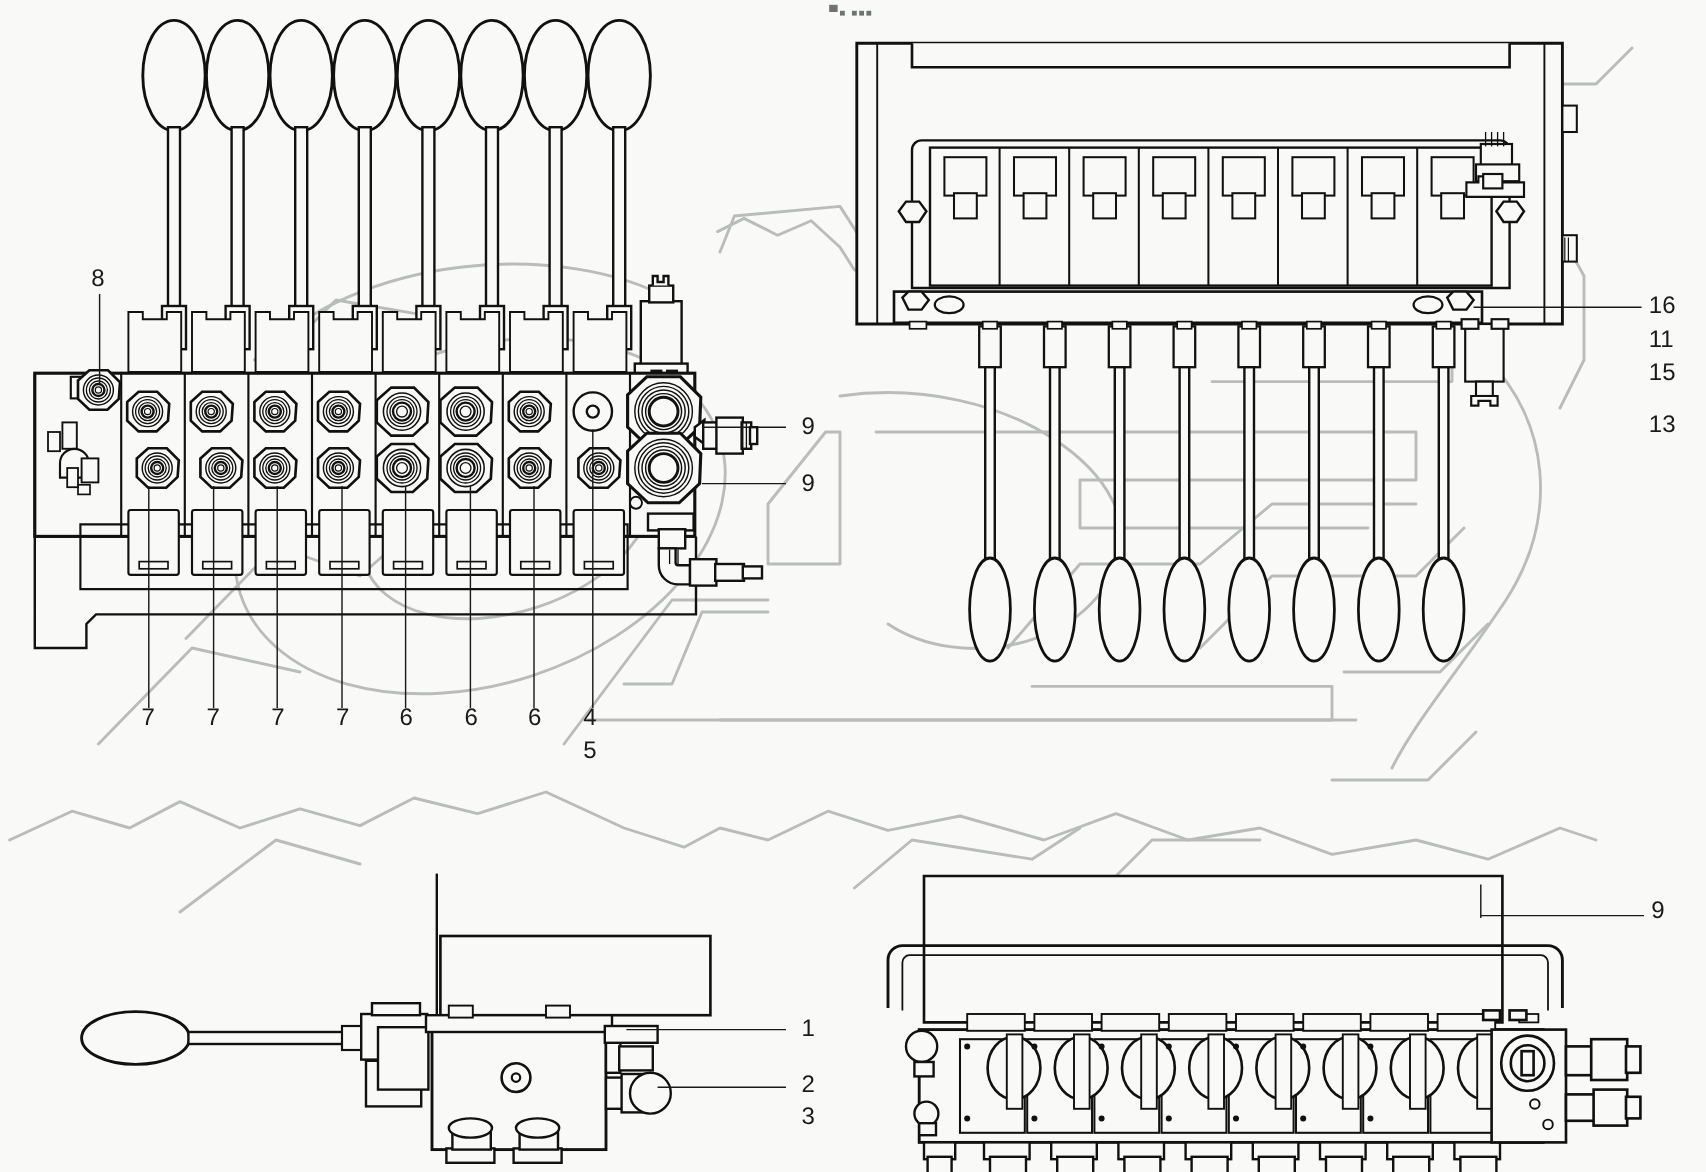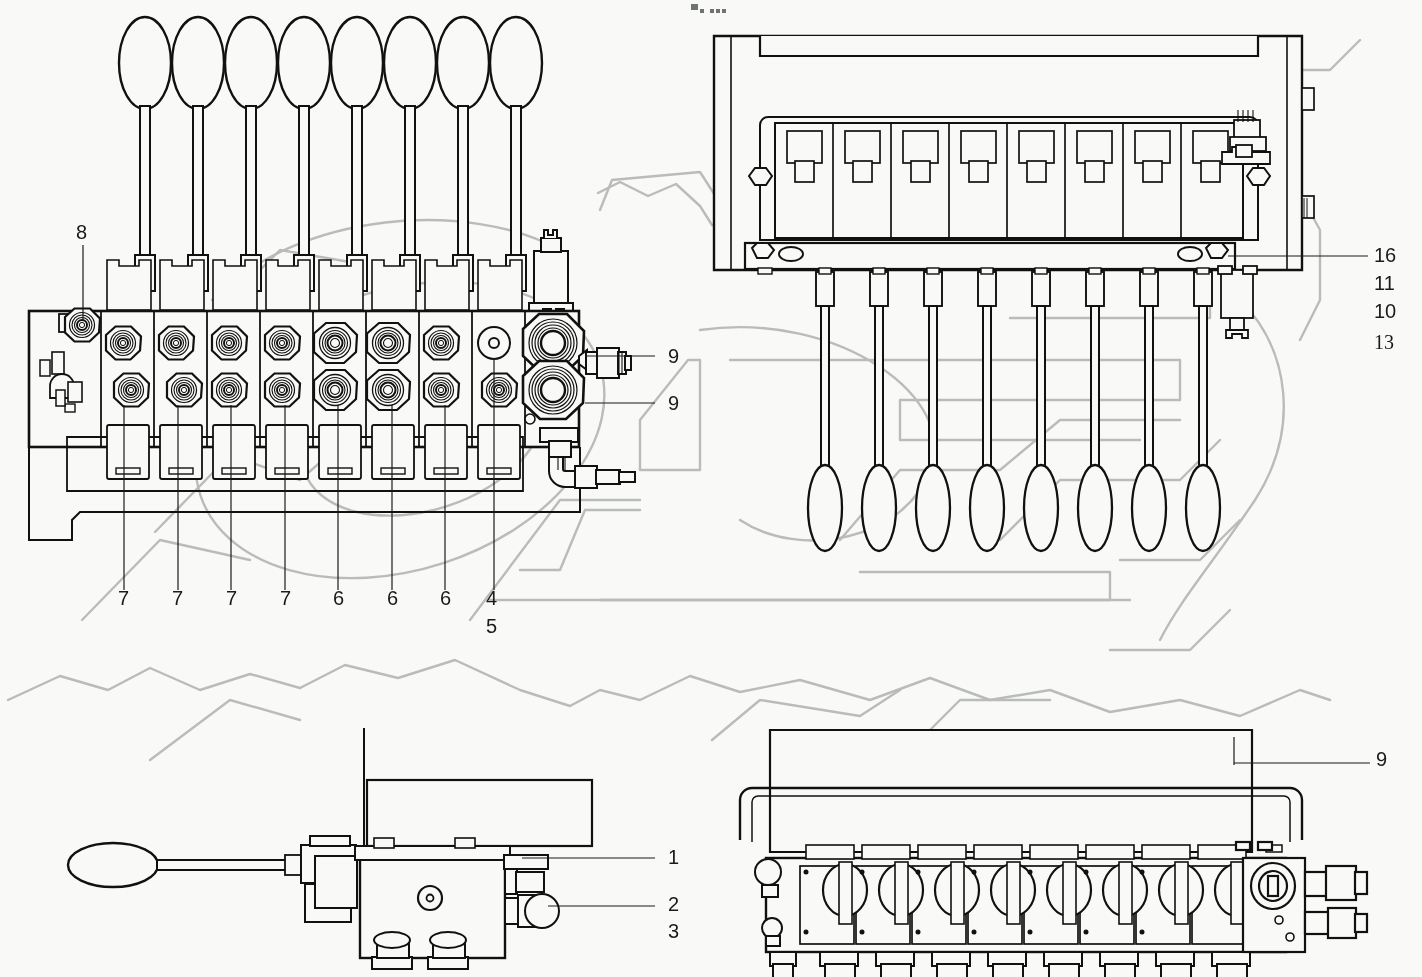--- a/index.html
+++ b/index.html
@@ -616,22 +616,22 @@
   <div class="callout" style="left:333px; top:588px;">6</div>
   <div class="callout" style="left:387px; top:588px;">6</div>
   <div class="callout" style="left:440px; top:588px;">6</div>
   <div class="callout" style="left:486px; top:588px;">4</div>
   <div class="callout" style="left:486px; top:616px;">5</div>
 </div>
 
 <div>
   <div class="callout" style="left:1374px; top:245px;">16</div>
   <div class="callout" style="left:1374px; top:273px;">11</div>
-  <div class="callout" style="left:1374px; top:301px;">10</div>
-  <div class="callout" style="left:1374px; top:332px;font-family:Liberation Serif, serif;">13</div>
+  <div class="callout" style="left:1374px; top:301px;">15</div>
+  <div class="callout" style="left:1374px; top:344px;">13</div>
 </div>
 
 <div>
   <div class="callout" style="left:668px; top:847px;">1</div>
   <div class="callout" style="left:668px; top:894px;">2</div>
   <div class="callout" style="left:668px; top:921px;">3</div>
 </div>
 
 <div>
   <div class="callout" style="left:1376px; top:749px;">9</div>

